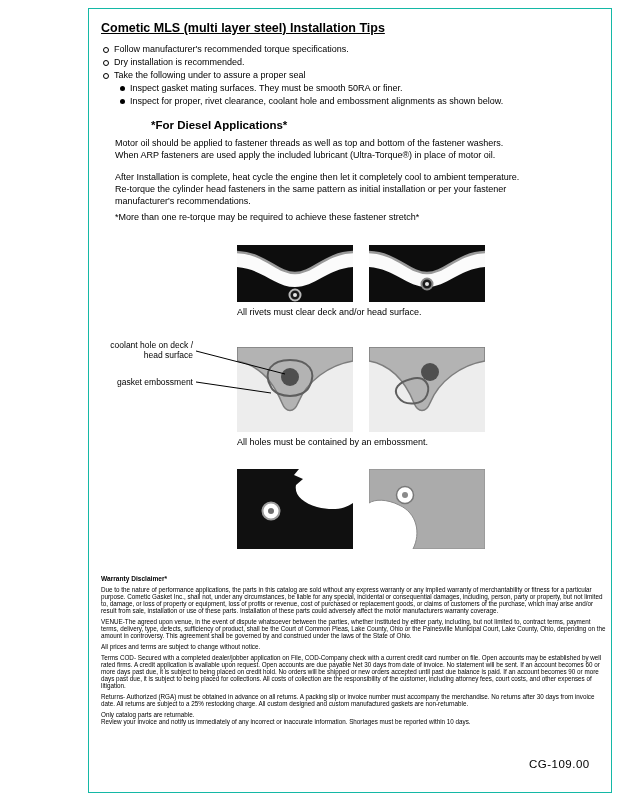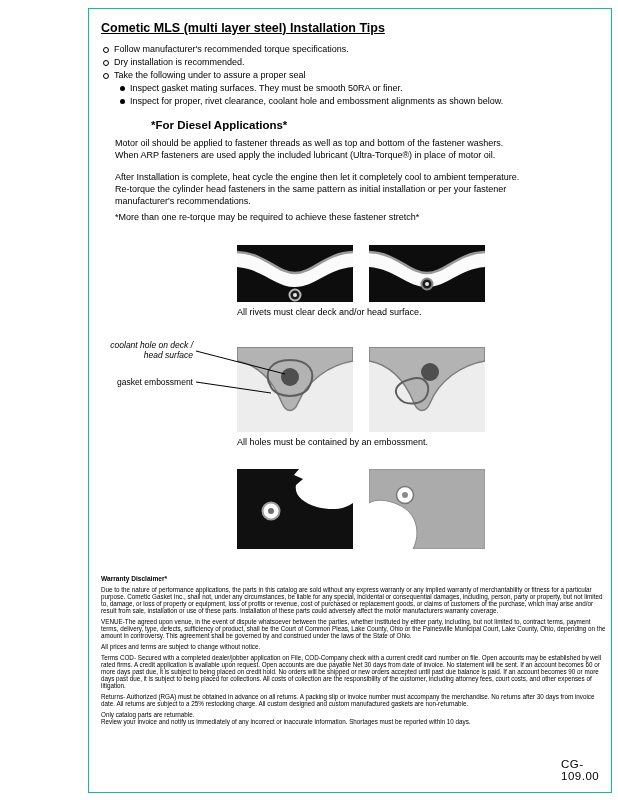--- a/index.html
+++ b/index.html
@@ -26,21 +26,21 @@
   .diagrams{left:0;top:218px;width:522px;height:352px;}
   .dlabel{width:116px;text-align:center;font-size:13px;letter-spacing:0.5px;margin-top:34px;}
   .col-l{left:148px;}
   .col-r{left:280px;}
   .cap{font-size:9px;line-height:11px;}
   .sidelabel{font-size:8.5px;line-height:10px;text-align:right;}
   .disc{left:12px;top:566px;width:506px;font-size:6.3px;line-height:7px;}
   .disc .dh{font-weight:bold;font-size:6.6px;margin:0 0 4px 0;}
   .disc p{margin:0 0 4px 0;}
   .disc p.tight{margin:0;}
-  .footer-code{left:440px;top:749px;font-size:11.5px;letter-spacing:0.5px;margin-left:32px;}
+  .footer-code{left:440px;top:749px;font-size:11.5px;letter-spacing:0.5px;}
 </style>
 </head>
 <body>
 
 <div class="page">
 
   <div class="abs title">Cometic MLS (multi layer steel) Installation Tips</div>
 
   <div class="abs bullets">
     <div class="brow">
@@ -103,21 +103,21 @@
       <circle cx="53" cy="30" r="9" fill="#4f4f4f"></circle>
     </svg>
 
     <svg class="abs col-r" style="top:120px;" width="116" height="85" viewBox="0 0 116 85">
       <rect width="116" height="85" fill="#ededed"></rect>
       <path d="M0,0 L116,0 L116,14 C92,18 70,34 61,56 C57,66 49,66 45,56 C36,34 22,18 0,14 Z" fill="#b3b3b3" stroke="#7d7d7d" stroke-width="1.5"></path>
       <path d="M42,32 C56,28 62,38 58,48 C54,58 36,60 29,50 C23,42 30,35 42,32 Z" fill="none" stroke="#5e5e5e" stroke-width="2"></path>
       <circle cx="61" cy="25" r="9" fill="#4f4f4f"></circle>
     </svg>
 
-    <div class="abs sidelabel" style="left:18px;top:113px;width:86px;font-style:italic;">coolant hole on deck / head surface</div>
+    <div class="abs sidelabel" style="left:18px;top:113px;width:86px;">coolant hole on deck / head surface</div>
     <div class="abs sidelabel" style="left:10px;top:150px;width:94px;">gasket embossment</div>
 
     <svg class="abs" style="left:0;top:100px;" width="300" height="120">
       <line x1="107" y1="24" x2="196" y2="47" stroke="#000" stroke-width="1"></line>
       <line x1="107" y1="55" x2="182" y2="66" stroke="#000" stroke-width="1"></line>
     </svg>
 
     <div class="abs cap col-l" style="top:210px;white-space:nowrap;">All holes must be contained by an embossment.</div>
 
     <div class="abs dlabel col-l" style="top:226px;">RIGHT</div>

